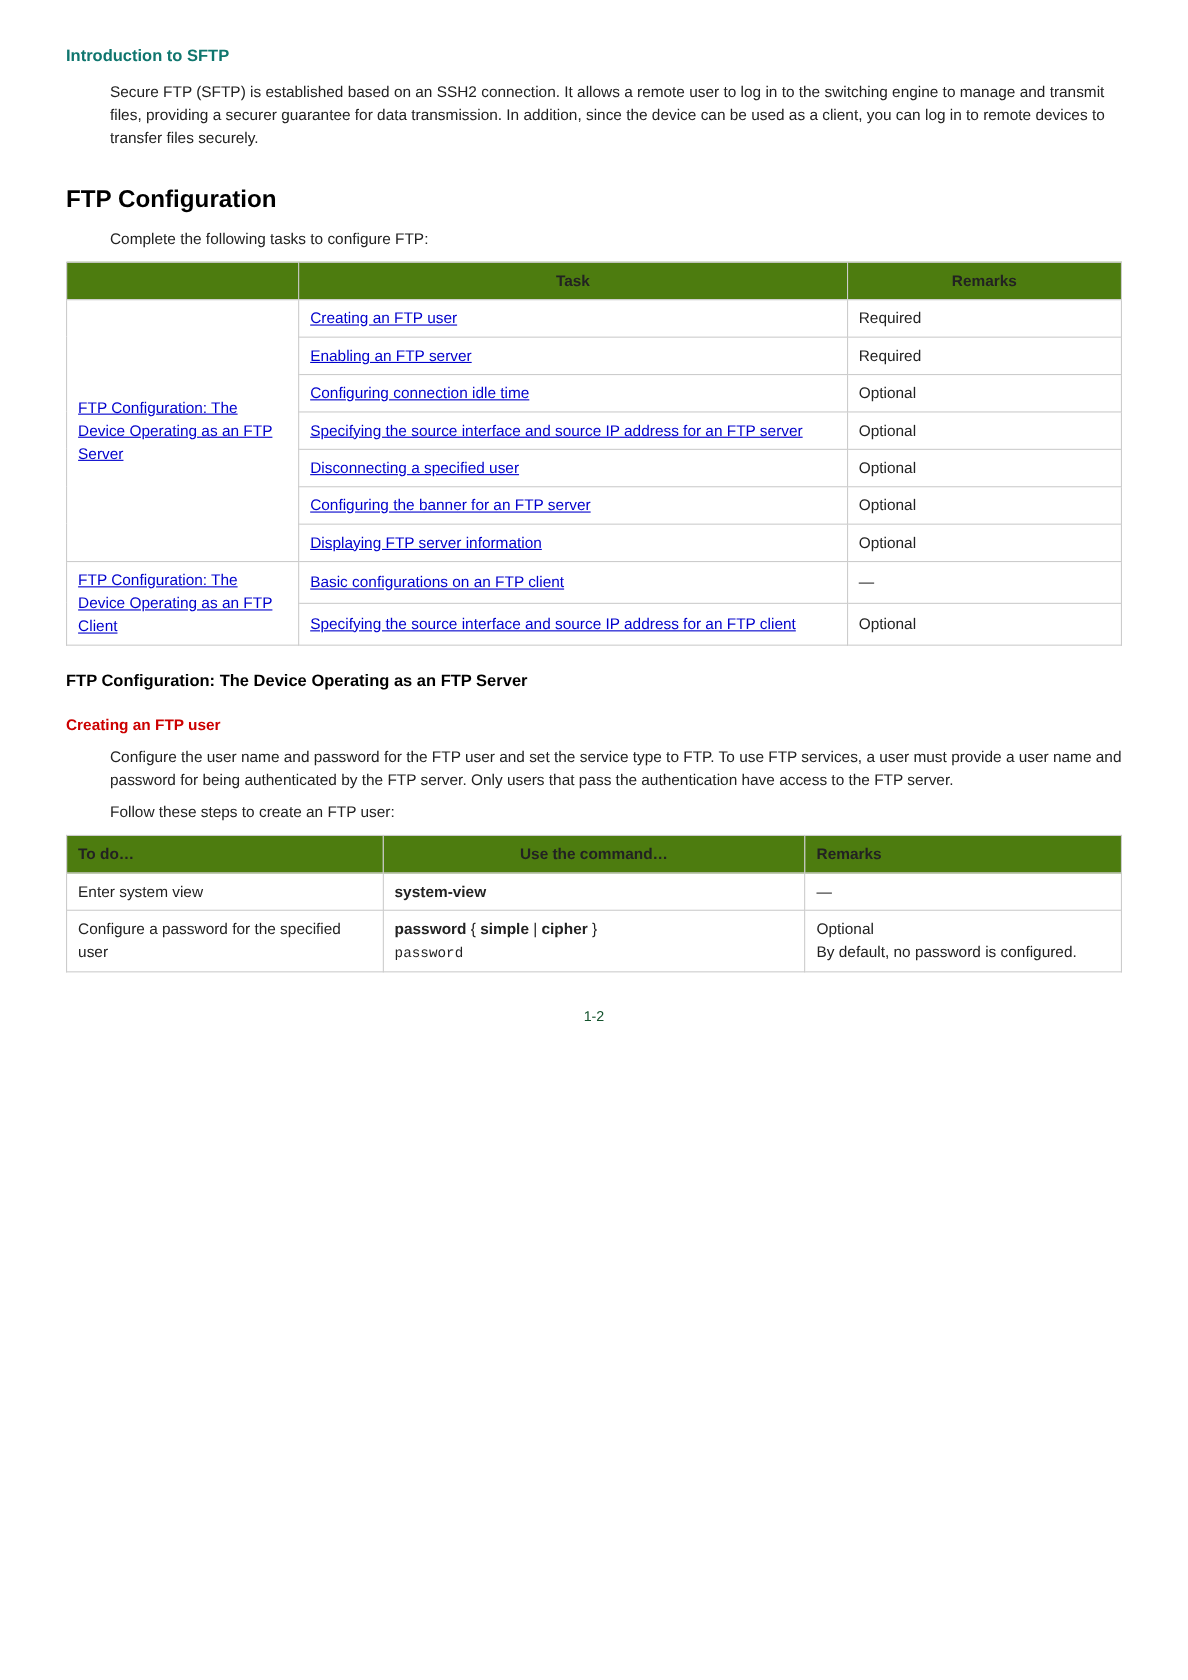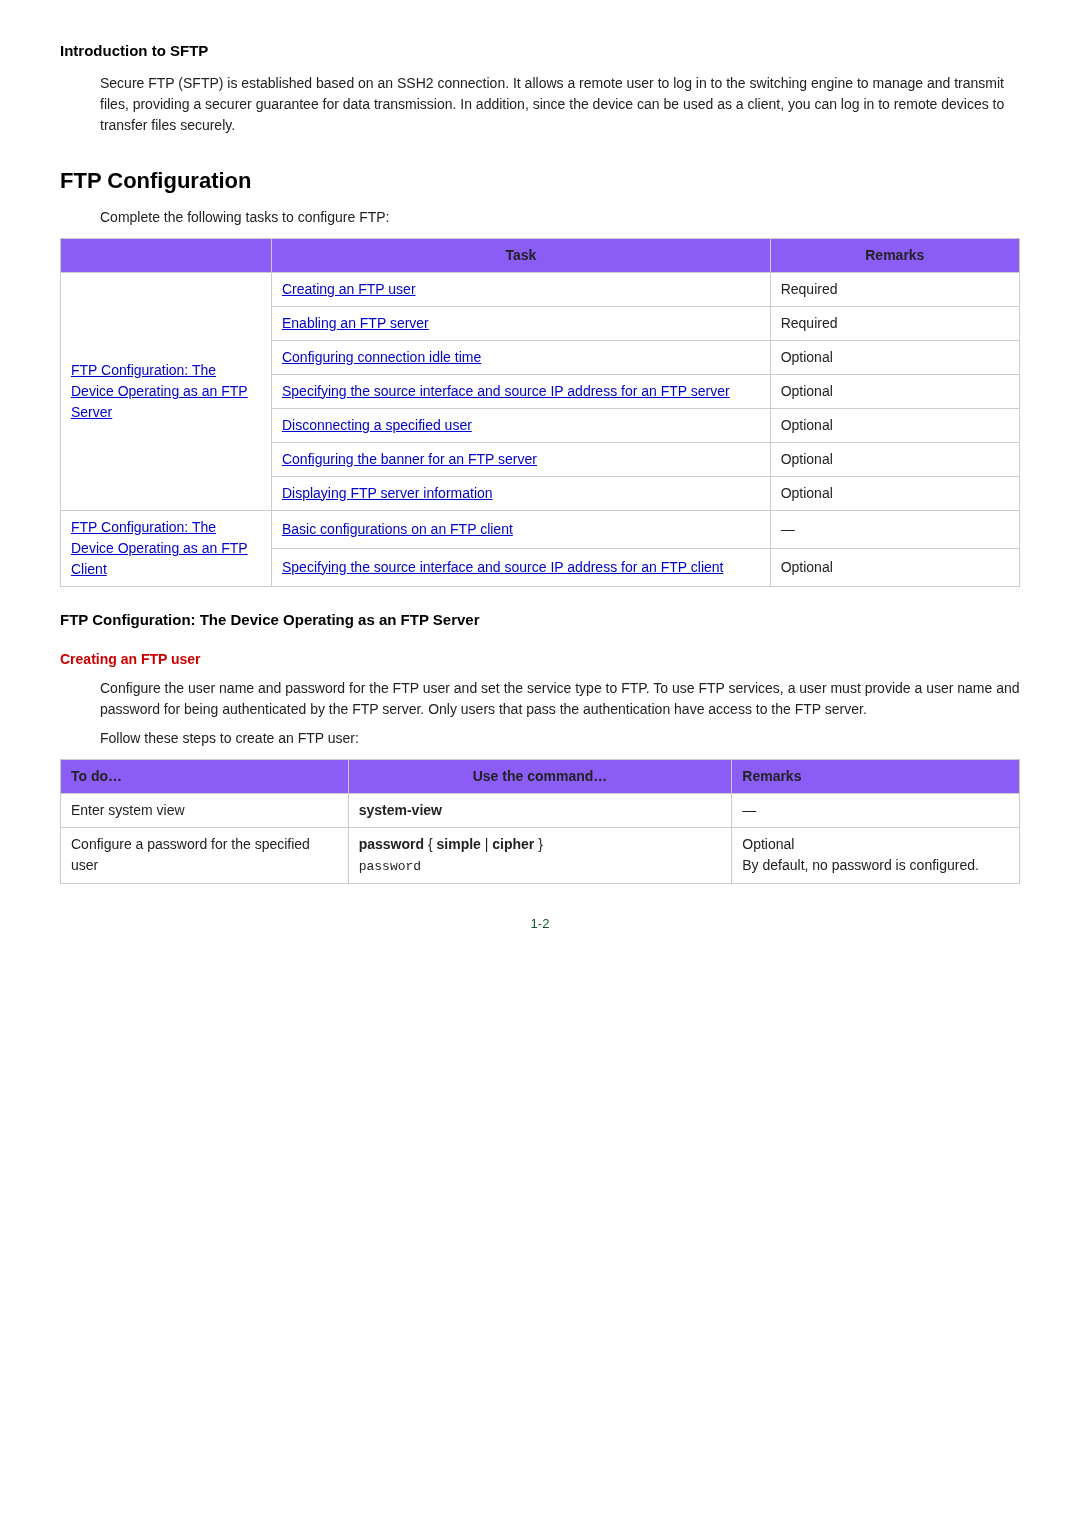--- a/index.html
+++ b/index.html
@@ -6,21 +6,21 @@
     body {
       font-family: Arial, sans-serif;
       font-size: 14px;
       color: #222;
       background: #fff;
       padding: 40px 60px;
       line-height: 1.5;
     }
     h2.section-heading {
       font-size: 15px;
-      color: #000000;
+      color: #0f766e;
       font-weight: bold;
       margin-bottom: 10px;
     }
     h1.main-heading {
       font-size: 22px;
       font-weight: bold;
       color: #000;
       margin: 28px 0 10px 0;
       border-bottom: none;
     }
@@ -45,21 +45,21 @@
       margin-left: 40px;
       margin-bottom: 18px;
     }
     a { color: #00c; text-decoration: underline; }
     table {
       border-collapse: collapse;
       width: 100%;
       margin-bottom: 18px;
     }
     th {
-      background: #8b5cf6;
+      background: #4d7c0f;
       border: 1px solid #ccc;
       padding: 6px 10px;
       text-align: center;
       font-weight: bold;
       font-size: 14px;
     }
     td {
       border: 1px solid #ccc;
       padding: 6px 10px;
       vertical-align: middle;

